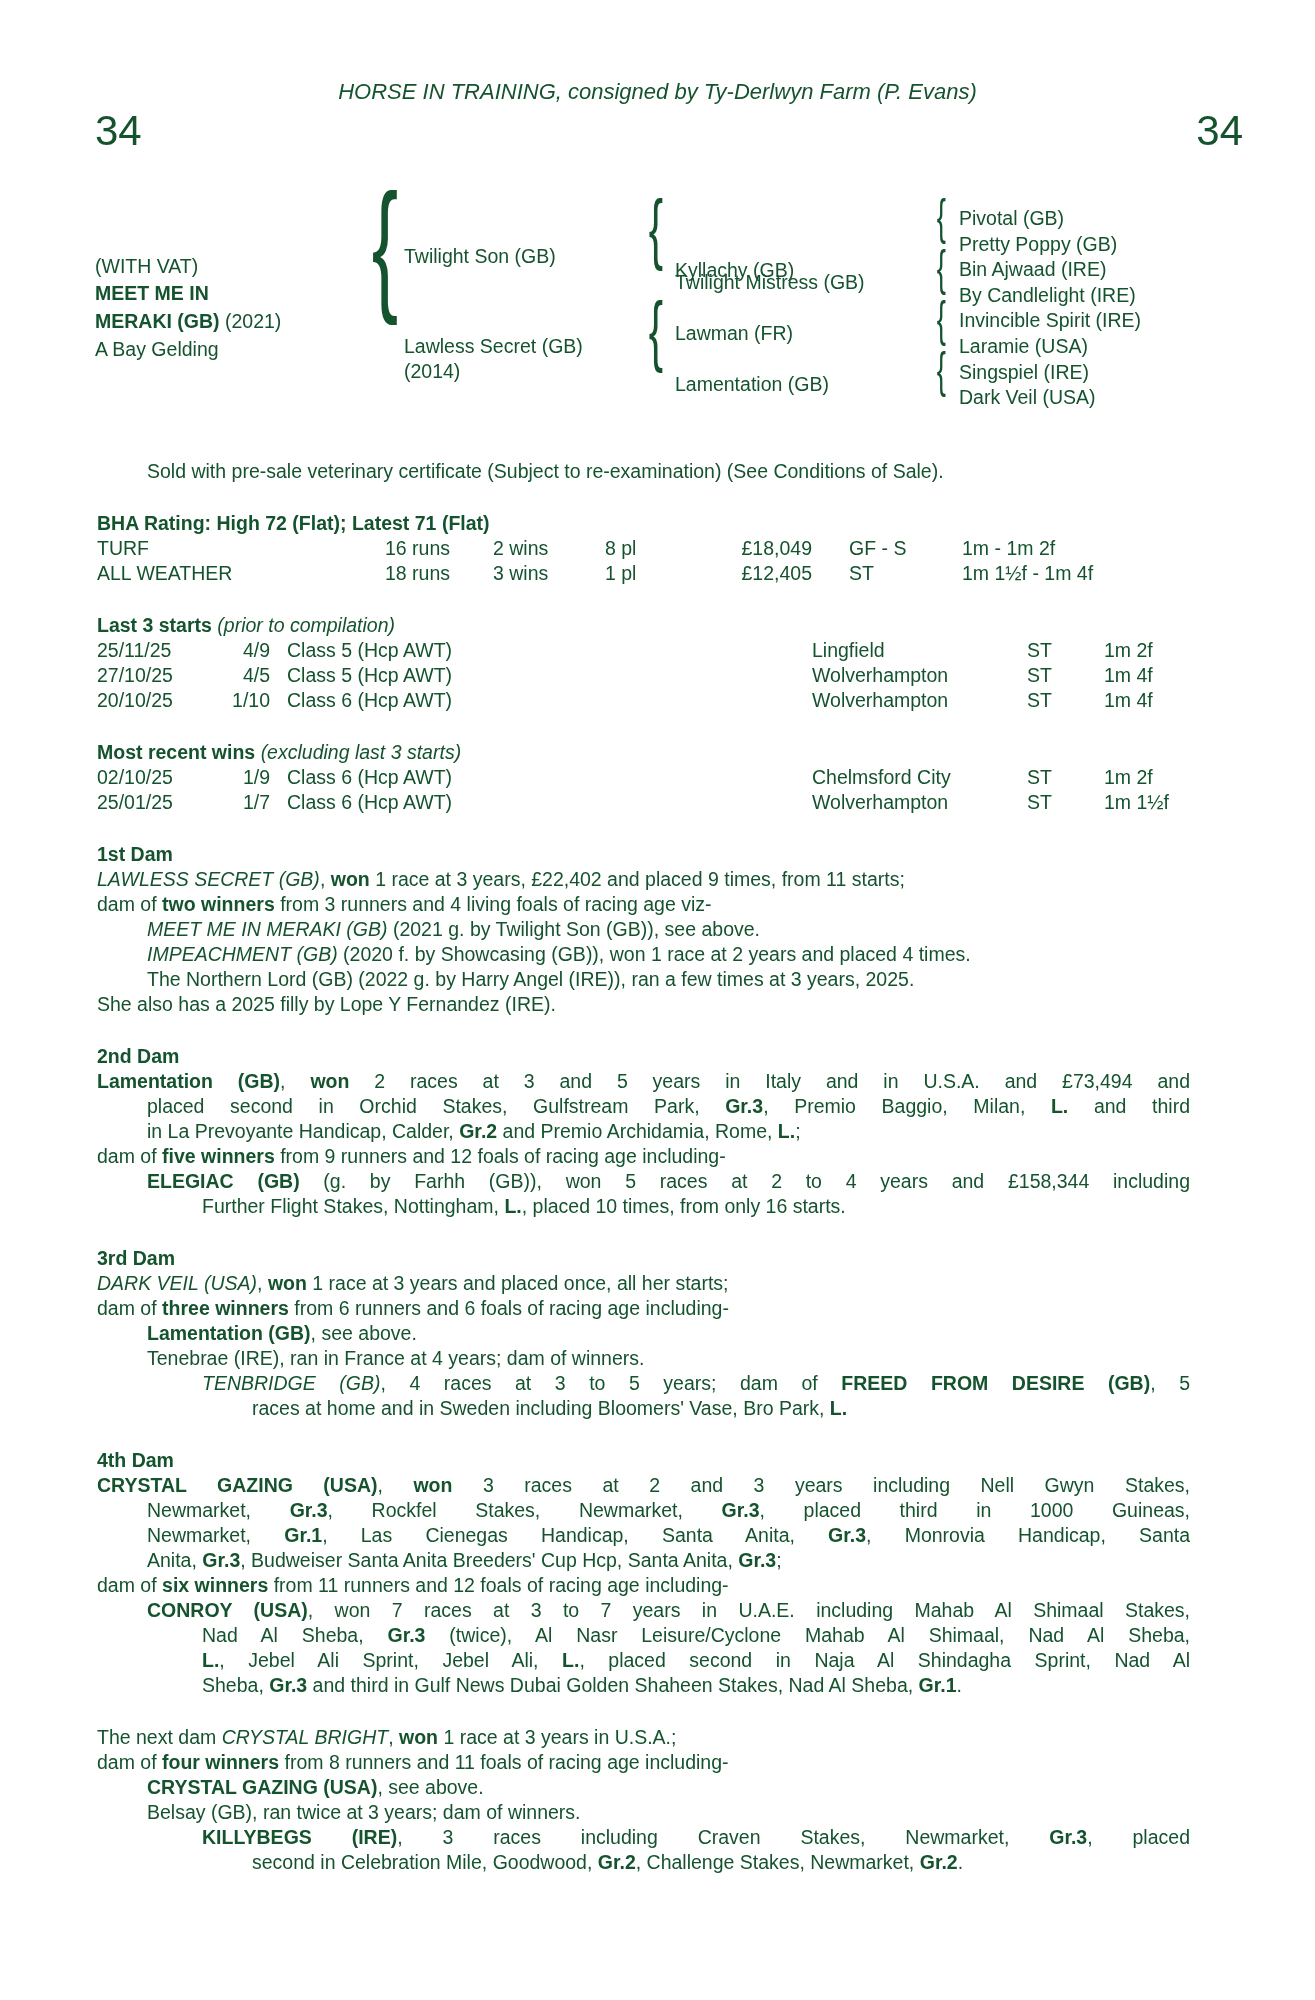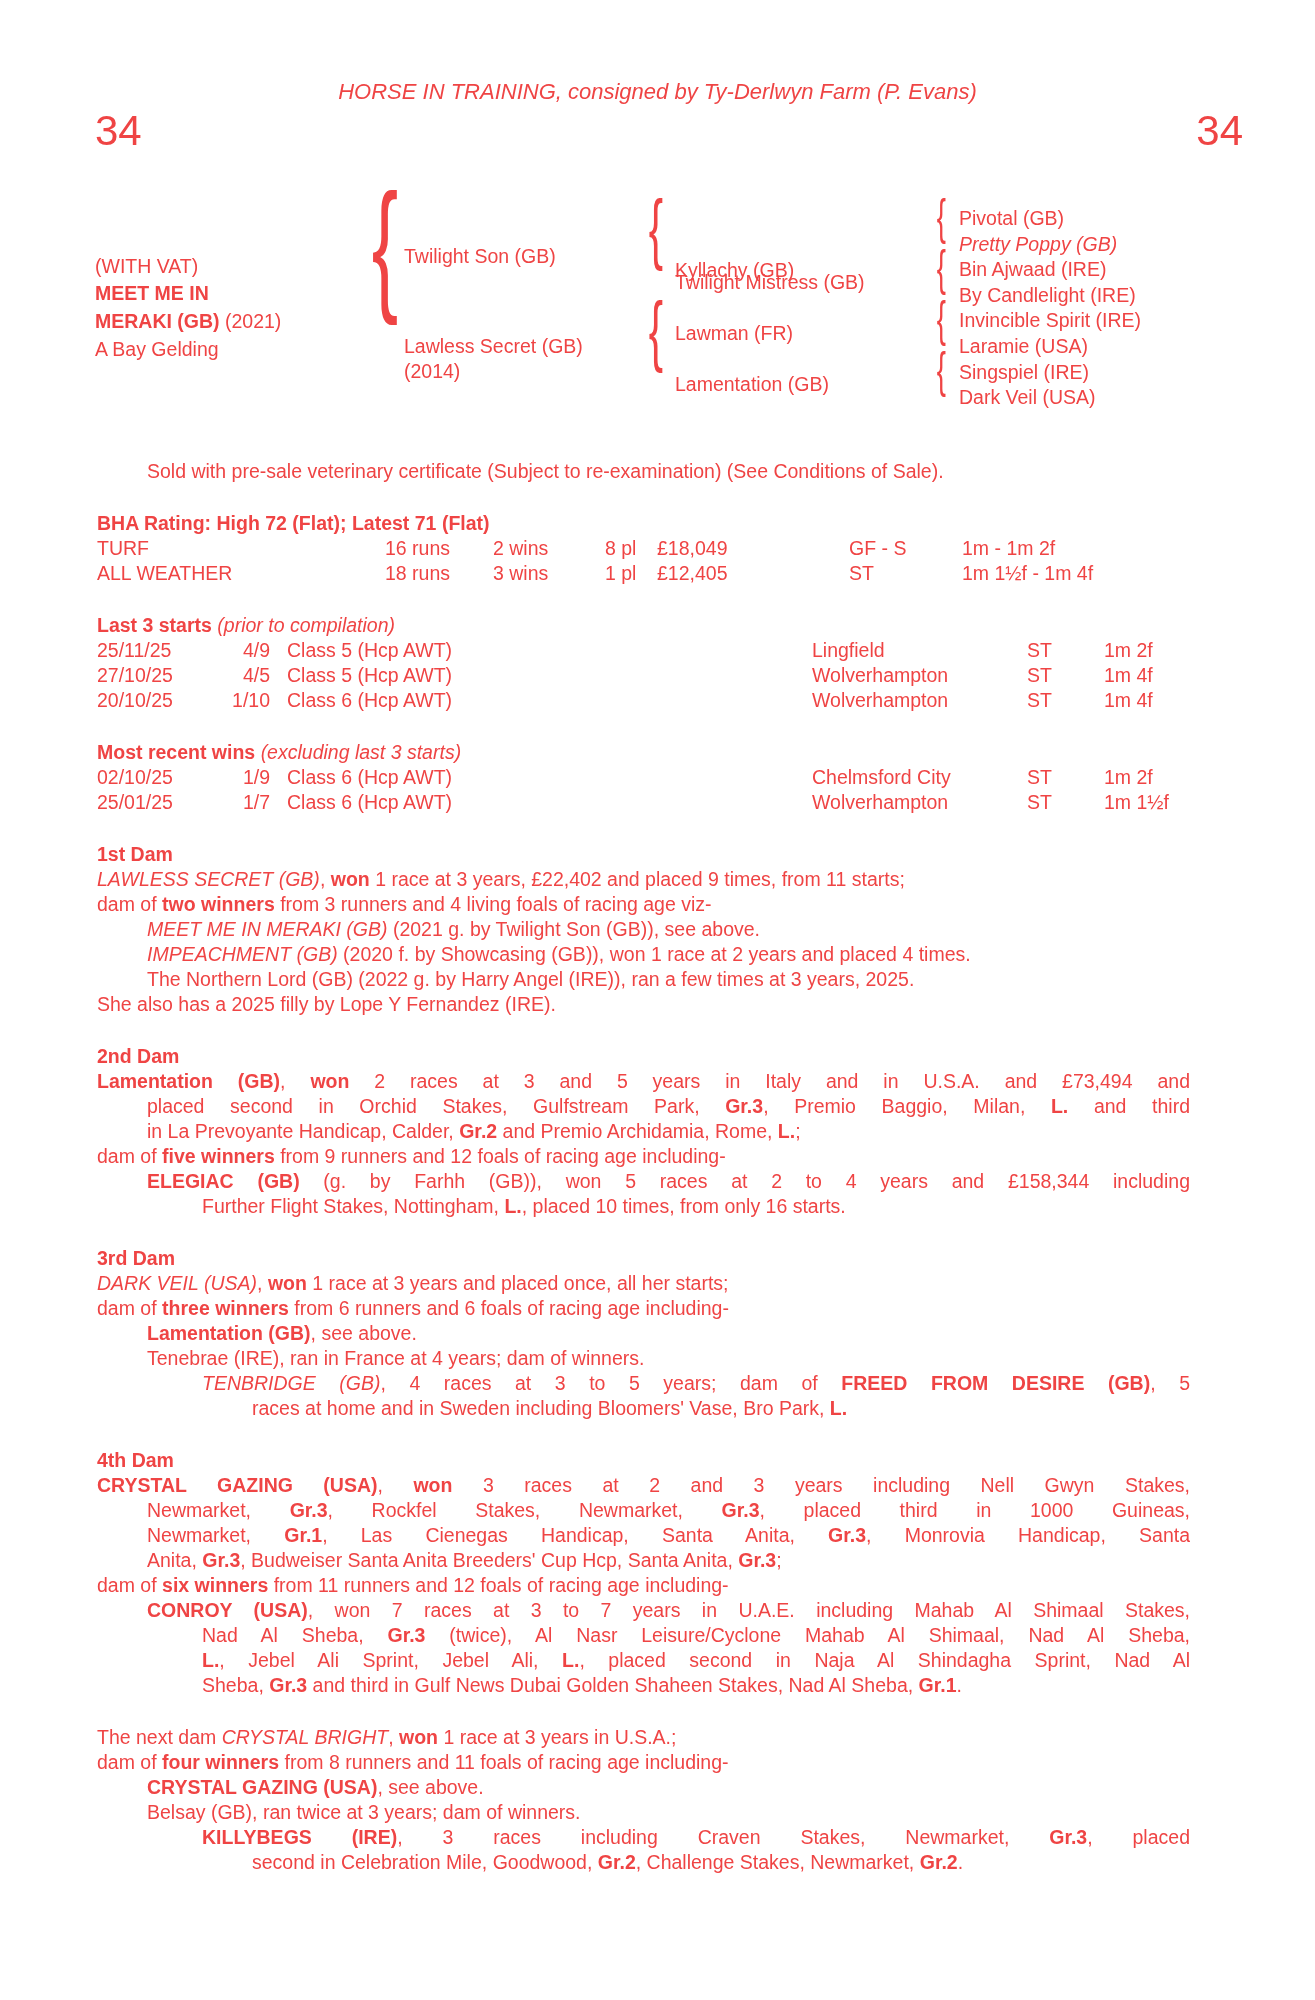--- a/index.html
+++ b/index.html
@@ -1,16 +1,16 @@
 <!DOCTYPE html>
 <html><head>
 <meta charset="utf-8">
 <style>
   html,body{margin:0;padding:0;background:#e8e8e8;}
-  .page{position:relative;width:1315px;height:2000px;background:#ffffff;color:#ef4444;
+  .page{position:relative;width:1315px;height:2000px;background:#ffffff;color:#14532d;
         font-family:"Liberation Sans",sans-serif;overflow:hidden;}
   
   .hdr{position:absolute;top:80px;left:0;width:100%;text-align:center;
        font-style:italic;font-size:22px;line-height:24px;}
   .lot{position:absolute;top:110px;font-size:42px;font-weight:400;line-height:42px;}
   .lot-left{left:95px;}
   .lot-right{right:72px;text-align:right;}
   
   .ped{position:absolute;left:95px;top:205px;width:1215px;height:215px;font-size:19.5px;}
   .ped div{position:absolute;line-height:22px;white-space:nowrap;}
@@ -21,21 +21,21 @@
   .pl2{left:0;top:105px;}
   .pl3{left:0;top:133px;}
   .pg1-s{left:309px;top:40px;}
   .pg1-d1{left:309px;top:130px;}
   .pg1-d2{left:309px;top:155px;}
   .pg2-0{left:580px;top:15px;margin-top:39px;}
   .pg2-1{left:580px;top:66px;}
   .pg2-2{left:580px;top:117px;}
   .pg2-3{left:580px;top:168px;}
   .pg3-0{left:864px;top:2px;}
-  .pg3-1{left:864px;top:28px;font-style:italic;}
+  .pg3-1{left:864px;top:28px;}
   .pg3-2{left:864px;top:53px;text-align:right;}
   .pg3-3{left:864px;top:79px;}
   .pg3-4{left:864px;top:104px;}
   .pg3-5{left:864px;top:130px;}
   .pg3-6{left:864px;top:156px;}
   .pg3-7{left:864px;top:181px;}
   .brace{position:absolute;transform:scaleX(.55);transform-origin:center;font-weight:400;}
   .brace::before{content:"{";}
   .br-s{font-size:50px;line-height:50px;left:838px;}
   .br-s0{top:1px;} .br-s1{top:52px;} .br-s2{top:103px;} .br-s3{top:154px;}
@@ -51,21 +51,21 @@
   .ind2{margin-left:105px;} .ind2.just{width:988px;}
   .ind3{margin-left:155px;}
   .gap{margin-top:27px;}
   
   .trow{position:relative;height:25px;line-height:25px;}
   .trow span{position:absolute;top:0;white-space:nowrap;}
   .cols-rating .c0{left:0;}
   .cols-rating .c1{left:180px;width:173px;text-align:right;}
   .cols-rating .c2{left:396px;}
   .cols-rating .c3{left:508px;}
-  .cols-rating .c4{left:560px;width:155px;text-align:left;}
+  .cols-rating .c4{left:560px;width:155px;text-align:right;}
   .cols-rating .c5{left:752px;}
   .cols-rating .c6{left:865px;}
   .cols-starts .c0{left:0;}
   .cols-starts .c1{left:80px;width:93px;text-align:right;}
   .cols-starts .c2{left:190px;}
   .cols-starts .c3{left:715px;}
   .cols-starts .c4{left:930px;}
   .cols-starts .c5{left:1007px;}
 </style>
 </head>

